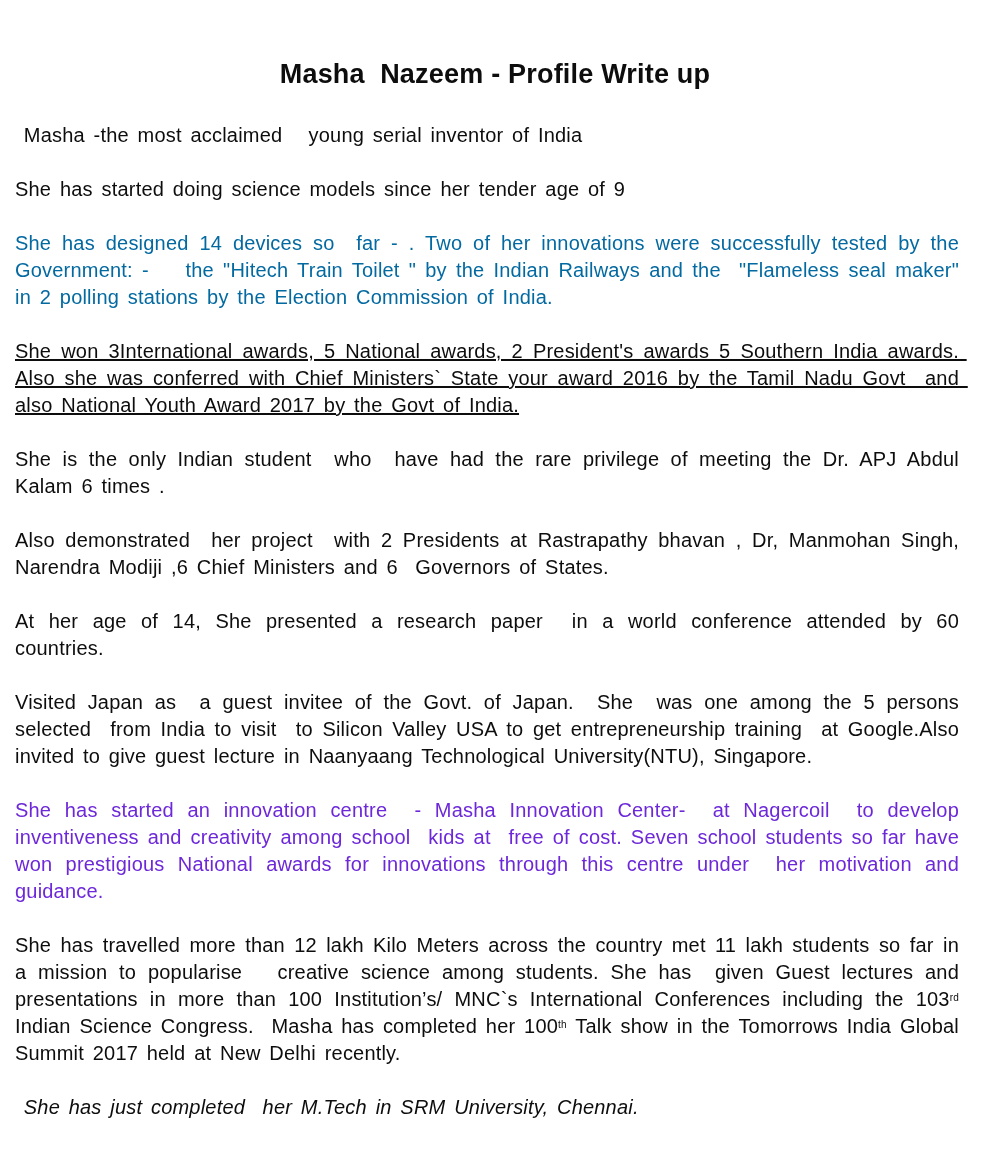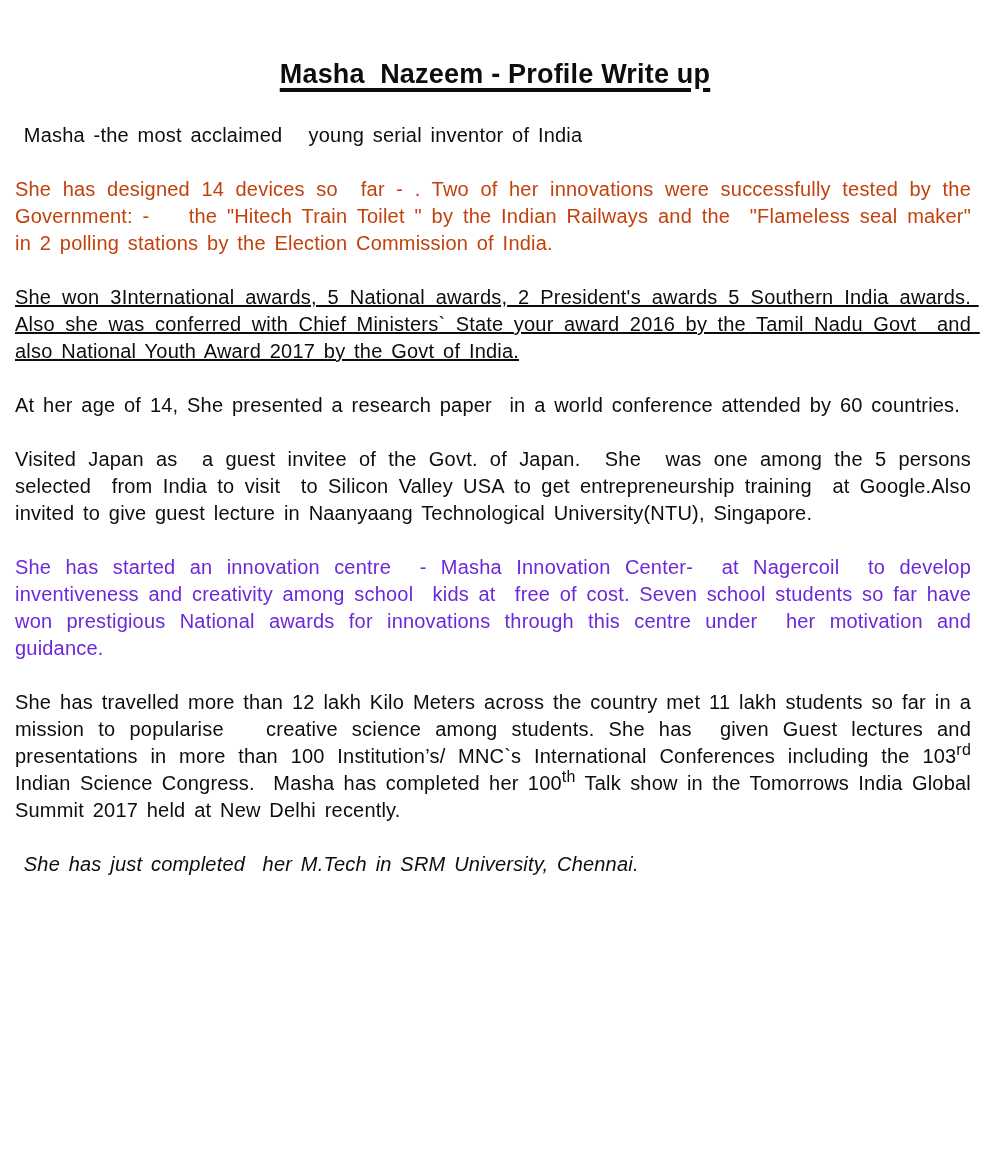--- a/index.html
+++ b/index.html
@@ -21,51 +21,53 @@
     background: #ffffff;
   }
   .doc-title {
     margin: 0 0 31px 0;
     text-align: center;
     font-size: 27px;
     line-height: 34px;
     font-weight: bold;
     letter-spacing: 0.2px;
     color: #0d0d0d;
-    text-decoration: underline;
     text-decoration-thickness: 3.5px;
     text-underline-offset: 5px;
     white-space: pre-wrap;
   }
   .doc-body p {
-    margin: 0 4px 27px 0;
+    margin: 0 16px 27px 0;
     font-size: 20px;
     line-height: 27px;
     color: #0d0d0d;
     text-align: justify;
     white-space: pre-wrap;
     word-spacing: 3px;
     letter-spacing: 0.2px;
   }
   .doc-body p sup {
-    font-size: 16px;
+    font-size: 10px;
     line-height: 0;
     vertical-align: baseline;
     position: relative;
     top: -0.5em;
   }
 </style>
 </head>
 <body style="background: rgb(255, 255, 255);">
 
 <div class="page" style="background: rgb(255, 255, 255);">
   <h1 class="doc-title" style="color: rgb(13, 13, 13);">Masha  Nazeem - Profile Write up</h1>
   <div class="doc-body">
       <p style="color: rgb(13, 13, 13);"><span> Masha -the most acclaimed   young serial inventor of India</span></p>
-      <p style="color: #c2410c;"><span>She has designed 14 devices so  far - . Two of her innovations were successfully tested by the Government: -    the "Hitech Train Toilet " by the Indian Railways and the  "Flameless seal maker" in 2 polling stations by the Election Commission of India.</span></p>
+      <p style="color: rgb(13, 13, 13);"><span>She has started doing science models since her tender age of 9</span></p>
+      <p style="color: #0369a1;"><span>She has designed 14 devices so  far - . Two of her innovations were successfully tested by the Government: -    the "Hitech Train Toilet " by the Indian Railways and the  "Flameless seal maker" in 2 polling stations by the Election Commission of India.</span></p>
       <p style="color: rgb(13, 13, 13); text-decoration: underline;"><span>She won 3International awards, 5 National awards, 2 President's awards 5 Southern India awards. Also she was conferred with Chief Ministers` State your award 2016 by the Tamil Nadu Govt  and also National Youth Award 2017 by the Govt of India.</span></p>
+      <p style="color: rgb(13, 13, 13);"><span>She is the only Indian student  who  have had the rare privilege of meeting the Dr. APJ Abdul Kalam 6 times .</span></p>
+      <p style="color: rgb(13, 13, 13);"><span>Also demonstrated  her project  with 2 Presidents at Rastrapathy bhavan , Dr, Manmohan Singh, Narendra Modiji ,6 Chief Ministers and 6  Governors of States.</span></p>
       <p style="color: rgb(13, 13, 13);"><span>At her age of 14, She presented a research paper  in a world conference attended by 60 countries.</span></p>
       <p style="color: rgb(13, 13, 13);"><span>Visited Japan as  a guest invitee of the Govt. of Japan.  She  was one among the 5 persons selected  from India to visit  to Silicon Valley USA to get entrepreneurship training  at Google.Also invited to give guest lecture in Naanyaang Technological University(NTU), Singapore.</span></p>
       <p style="color: #6d28d9;"><span>She has started an innovation centre  - Masha Innovation Center-  at Nagercoil  to develop inventiveness and creativity among school  kids at  free of cost. Seven school students so far have won prestigious National awards for innovations through this centre under  her motivation and  guidance.</span></p>
       <p style="color: rgb(13, 13, 13);"><span>She has travelled more than 12 lakh Kilo Meters across the country met 11 lakh students so far in a mission to popularise   creative science among students. She has  given Guest lectures and presentations in more than 100 Institution’s/ MNC`s International Conferences including the 103</span><sup>rd</sup><span> Indian Science Congress.  Masha has completed her 100</span><sup>th</sup><span> Talk show in the Tomorrows India Global Summit 2017 held at New Delhi recently.</span></p>
       <p style="color: rgb(13, 13, 13); font-style: italic;"><span> She has just completed  her M.Tech in SRM University, Chennai.</span></p>
     </div>
 </div>
 
 </body></html>

